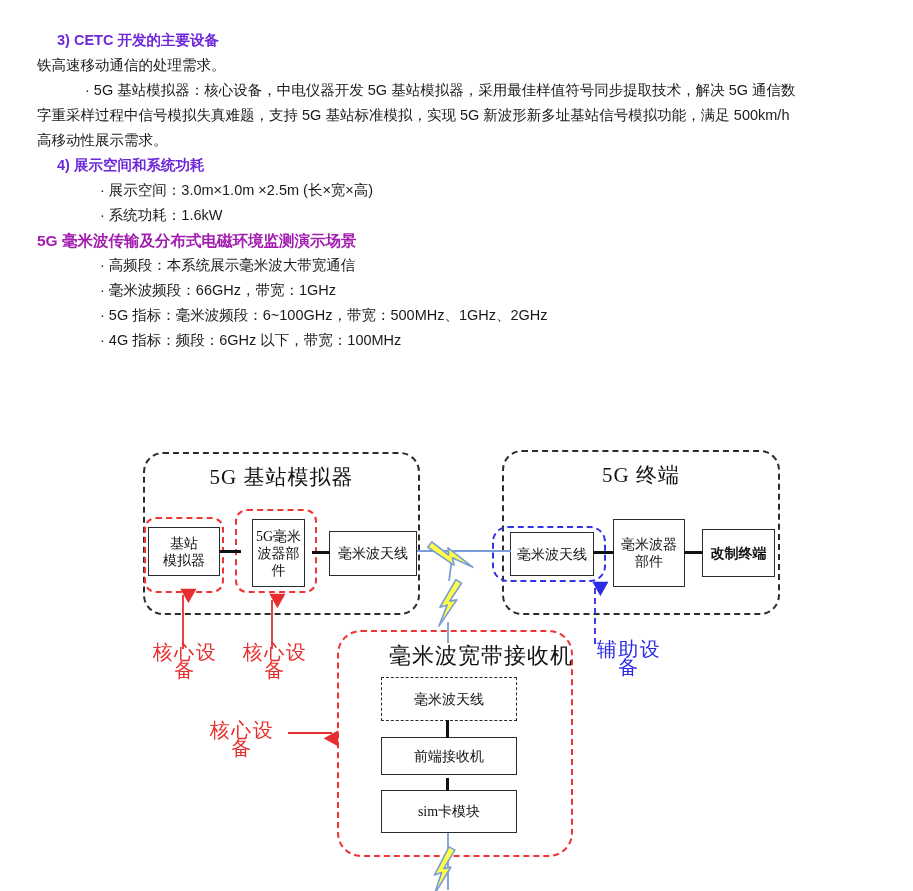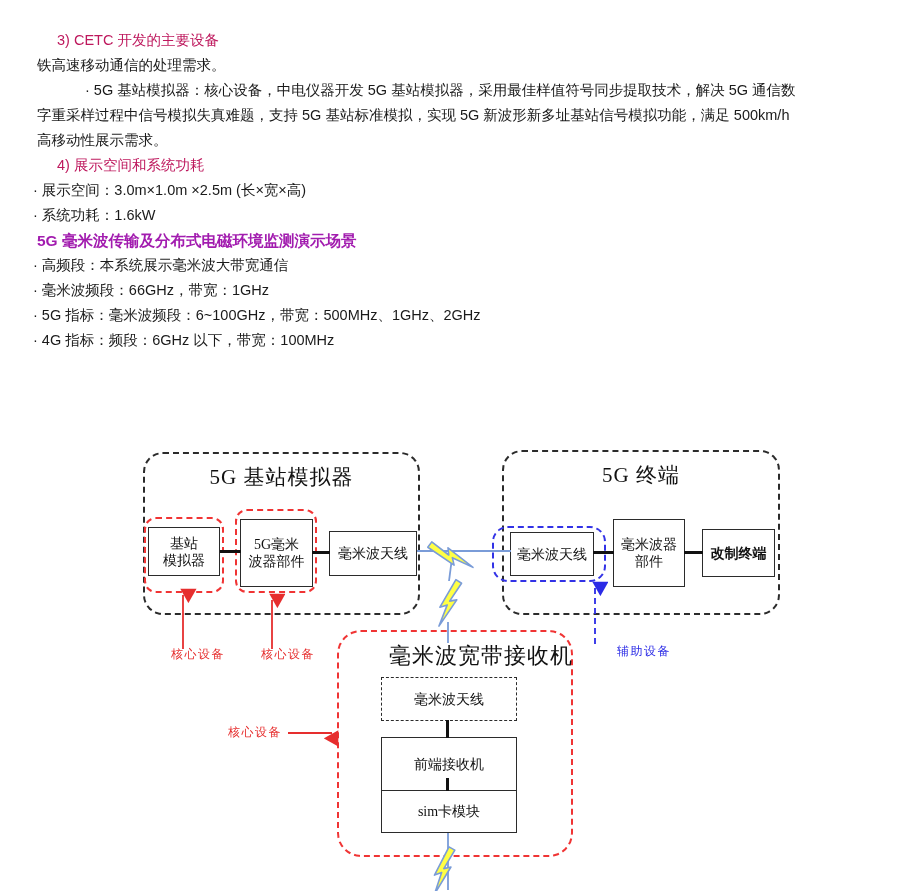--- a/index.html
+++ b/index.html
@@ -3,42 +3,42 @@
 <meta charset="utf-8">
 <style>
   html,body{margin:0;padding:0;background:#ffffff;}
   .page{
     position:relative;width:913px;height:891px;background:#ffffff;overflow:hidden;
     font-family:"Liberation Sans","DejaVu Sans",sans-serif;color:#1a1a1a;
   }
   
   .textblock{position:absolute;left:0;top:28px;width:913px;}
   .line{height:25px;line-height:25px;font-size:14.5px;white-space:nowrap;}
-  .h2{padding-left:57px;color:#be185d;}
+  .h2{padding-left:57px;color:#6d28d9;font-weight:bold;}
   .h2b{padding-left:62px;color:#2e74b5;}
   .h1{padding-left:37px;color:#a21caf;font-weight:bold;font-size:15.5px;}
   .pf{padding-left:85px;}
   .pc{padding-left:37px;}
-  .bl{padding-left:33px;}
+  .bl{padding-left:87px;margin-left:13px;}
   
   .diagram-el{position:absolute;box-sizing:border-box;
     font-family:"Liberation Serif","DejaVu Serif",serif;}
   .cont{border:2px dashed #2b2b2b;border-radius:20px;background:transparent;}
   .cont-red{border:2.5px dashed #f03434;border-radius:24px;}
   .dash-red{border:2px dashed #f03434;border-radius:12px;}
   .dash-blue{border:2px dashed #3232e6;border-radius:16px;}
   .cont-title{text-align:center;font-size:21px;color:#111;letter-spacing:1px;}
   .cont-title-lg{text-align:right;font-size:22px;color:#111;letter-spacing:1px;}
   .nbox{border:1.6px solid #2b2b2b;background:#fff;display:flex;align-items:center;
     justify-content:center;text-align:center;font-size:14px;line-height:17px;
     color:#111;white-space:pre-line;}
   .nbox-dash{border:1.6px dashed #2b2b2b;}
   .conn{position:absolute;background:#111;}
-  .dlabel{position:absolute;font-family:Liberation Sans, sans-serif;
-    font-size:12px;letter-spacing:1.5px;text-align:right;line-height:18px;}
+  .dlabel{position:absolute;font-family:Liberation Mono, monospace;
+    font-size:20px;letter-spacing:1.5px;text-align:center;line-height:18px;}
   .lbl-red{color:#e62e2e;}
   .lbl-blue{color:#2b2be6;}
   svg.overlay{position:absolute;left:0;top:0;}
 </style>
 </head>
 <body>
 
 <div class="page">
 
   <div class="textblock">
@@ -60,21 +60,21 @@
   <div>
 
     <div class="diagram-el cont" style="left:143px;top:452px;width:277px;height:163px;"></div>
     <div class="diagram-el cont-title" style="left:143px;top:463px;width:277px;">5G 基站模拟器</div>
 
     <div class="diagram-el dash-red" style="left:144px;top:517px;width:80px;height:76px;"></div>
     <div class="diagram-el nbox" style="left:148px;top:527px;width:72px;height:49px;">基站
 模拟器</div>
 
     <div class="diagram-el dash-red" style="left:235px;top:509px;width:82px;height:84px;"></div>
-    <div class="diagram-el nbox" style="left:240px;top:519px;width:73px;height:68px;">5G毫米
+    <div class="diagram-el nbox" style="left:252px;top:519px;width:53px;height:68px;">5G毫米
 波器部件</div>
 
     <div class="diagram-el nbox" style="left:329px;top:531px;width:88px;height:45px;">毫米波天线</div>
 
     <div class="conn" style="left:220px;top:550px;width:21px;height:3px;"></div>
     <div class="conn" style="left:312px;top:551px;width:18px;height:3px;"></div>
 
     <div class="diagram-el cont" style="left:502px;top:450px;width:278px;height:165px;"></div>
     <div class="diagram-el cont-title" style="left:502px;top:461px;width:278px;">5G 终端</div>
 
@@ -84,21 +84,21 @@
 部件</div>
     <div class="diagram-el nbox" style="left:702px;top:529px;width:73px;height:48px;font-weight:bold;">改制终端</div>
 
     <div class="conn" style="left:593px;top:551px;width:21px;height:3px;"></div>
     <div class="conn" style="left:684px;top:551px;width:19px;height:3px;"></div>
 
     <div class="diagram-el cont-red" style="left:337px;top:630px;width:236px;height:227px;"></div>
     <div class="diagram-el cont-title-lg" style="left:337px;top:641px;width:236px;">毫米波宽带接收机</div>
 
     <div class="diagram-el nbox nbox-dash" style="left:381px;top:677px;width:136px;height:44px;">毫米波天线</div>
-    <div class="diagram-el nbox" style="left:381px;top:737px;width:136px;height:54px;">前端接收机</div>
+    <div class="diagram-el nbox" style="left:381px;top:737px;width:136px;height:38px;">前端接收机</div>
     <div class="diagram-el nbox" style="left:381px;top:790px;width:136px;height:43px;">sim卡模块</div>
 
     <div class="conn" style="left:446px;top:720px;width:3px;height:18px;"></div>
     <div class="conn" style="left:446px;top:778px;width:3px;height:13px;"></div>
 
     <div class="dlabel lbl-red" style="left:145px;top:645px;width:80px;">核心设备</div>
     <div class="dlabel lbl-red" style="left:235px;top:645px;width:80px;">核心设备</div>
     <div class="dlabel lbl-red" style="left:202px;top:723px;width:80px;">核心设备</div>
     <div class="dlabel lbl-blue" style="left:587px;top:642px;width:84px;">辅助设备</div>
 

